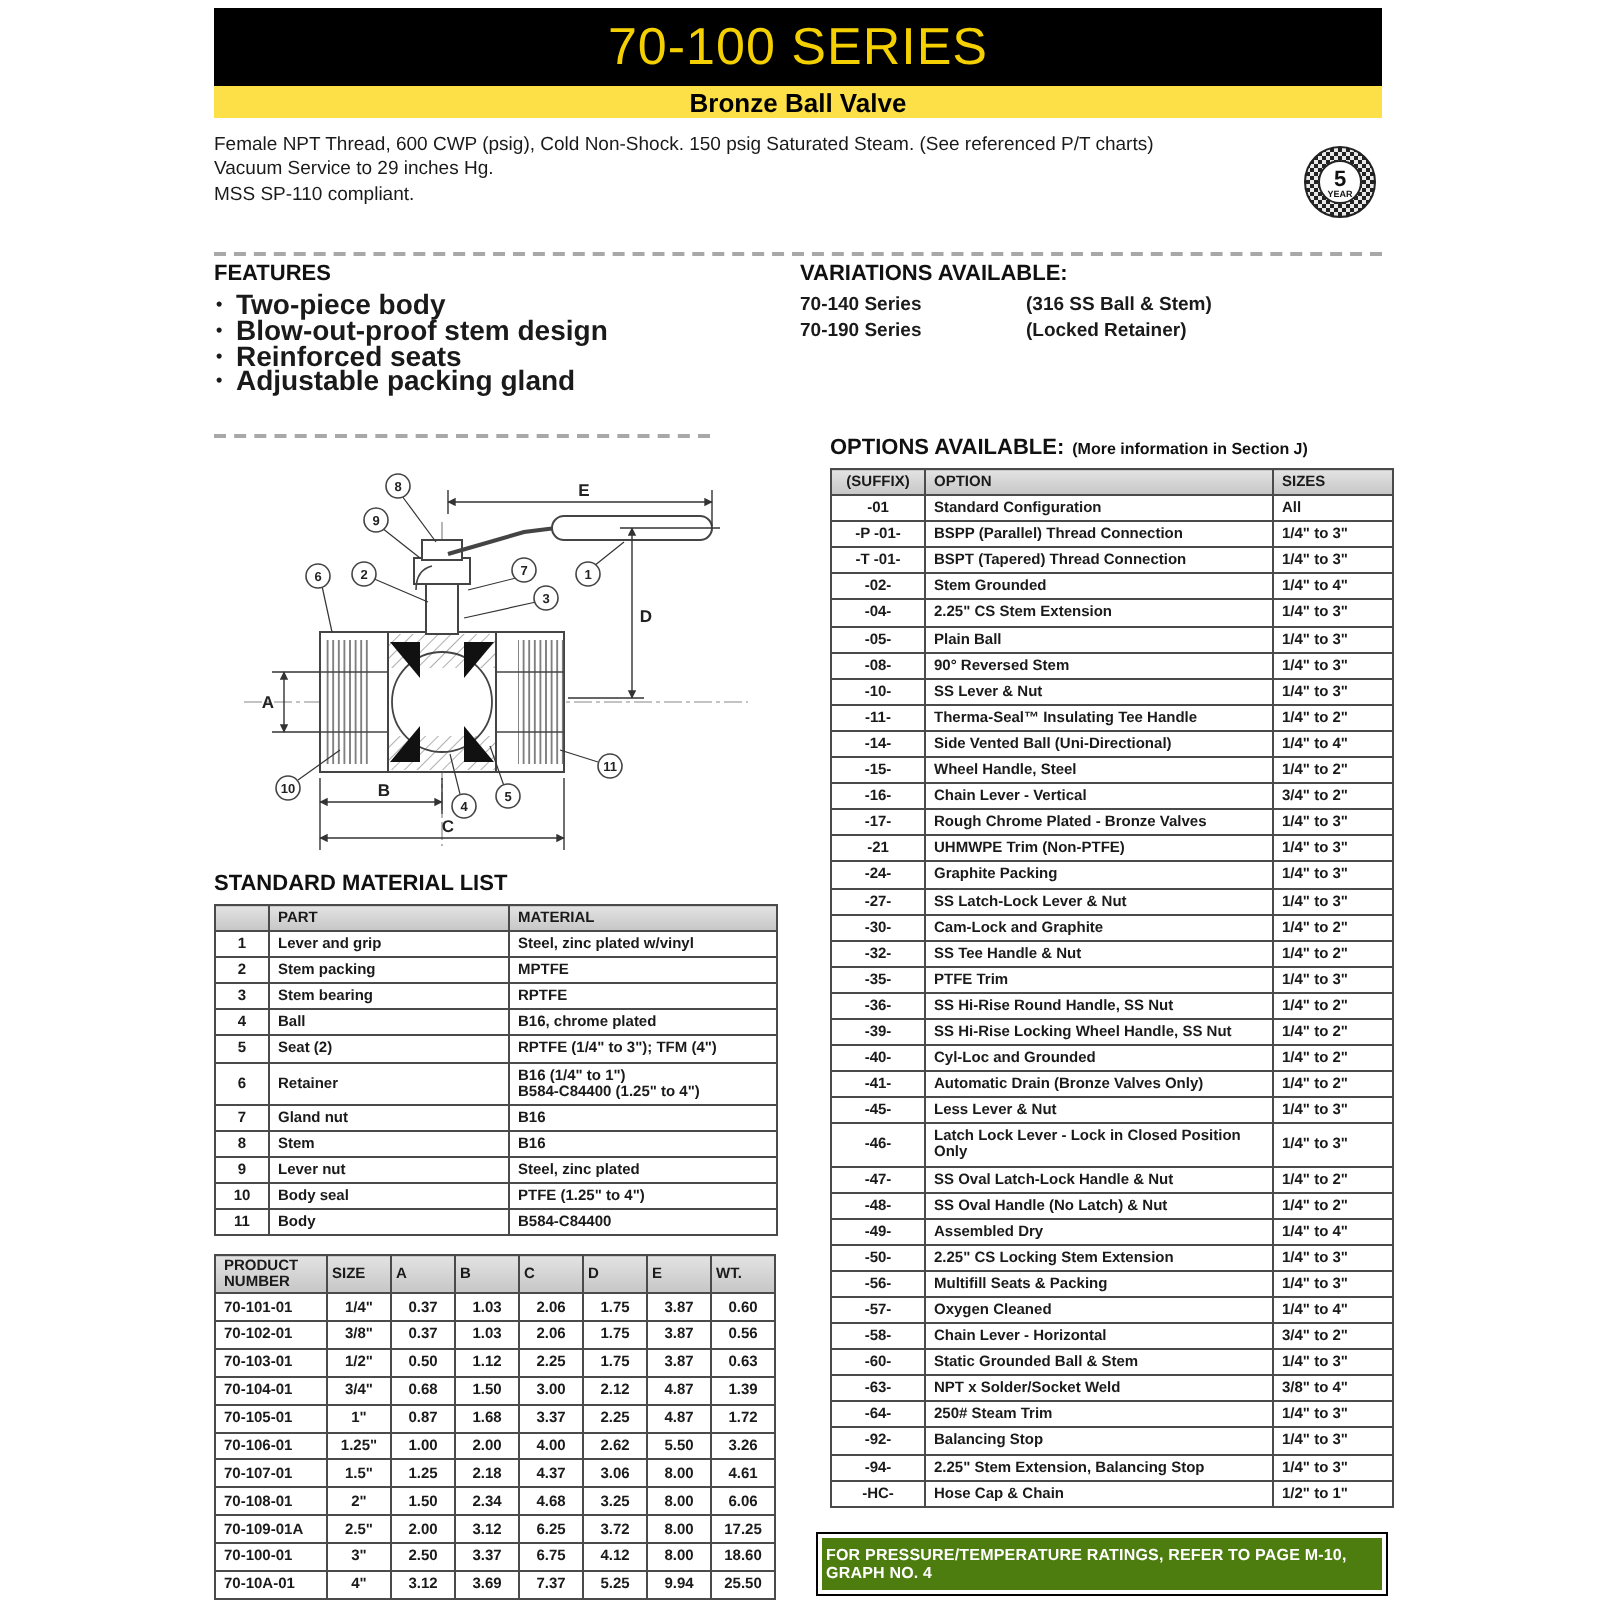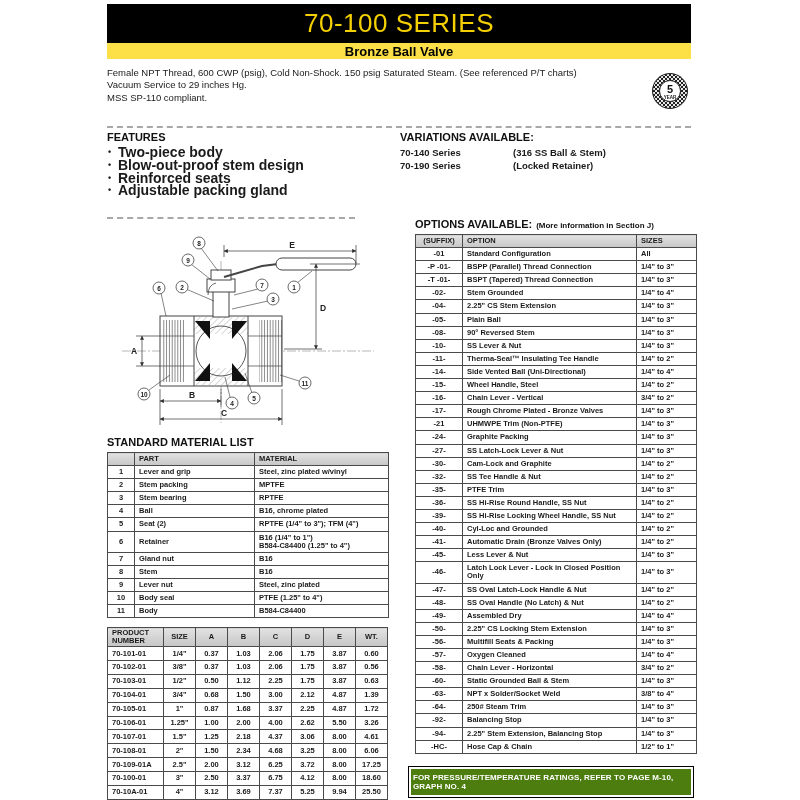--- a/index.html
+++ b/index.html
@@ -53,21 +53,21 @@
   .options th:nth-child(3), .options td:nth-child(3) { width:60px; }
 
   .materials { left:107px; top:436px; width:281px; }
   .materials table { margin-top:4px; width:281px; table-layout:fixed; }
   .materials th:nth-child(1), .materials td:nth-child(1) { width:27px; text-align:center; }
   .materials th:nth-child(2), .materials td:nth-child(2) { width:120px; }
   .materials th:nth-child(3), .materials td:nth-child(3) { width:134px; }
 
   .products { left:107px; top:627px; width:281px; }
   .products table { width:281px; table-layout:fixed; }
-  .products th { text-align:center; padding:1px 2px; }
+  .products th { padding:1px 2px; }
   .products th:nth-child(1) { width:56px; text-align:left; padding-left:4px; }
   .products td { text-align:center; padding:2.4px 2px; }
   .products td:nth-child(1) { text-align:left; padding-left:4px; }
   .products th:nth-child(2), .products td:nth-child(2) { width:32px; }
 
   .footer-banner { left:408px; top:766px; width:286px; border:1.5px solid #000;
     background:#fff; padding:2px; }
   .footer-banner .inner { background:#4d7c0f; color:#fff; font-size:8px; font-weight:700;
     text-align:left; padding:4px 2px; letter-spacing:.1px; }
 

